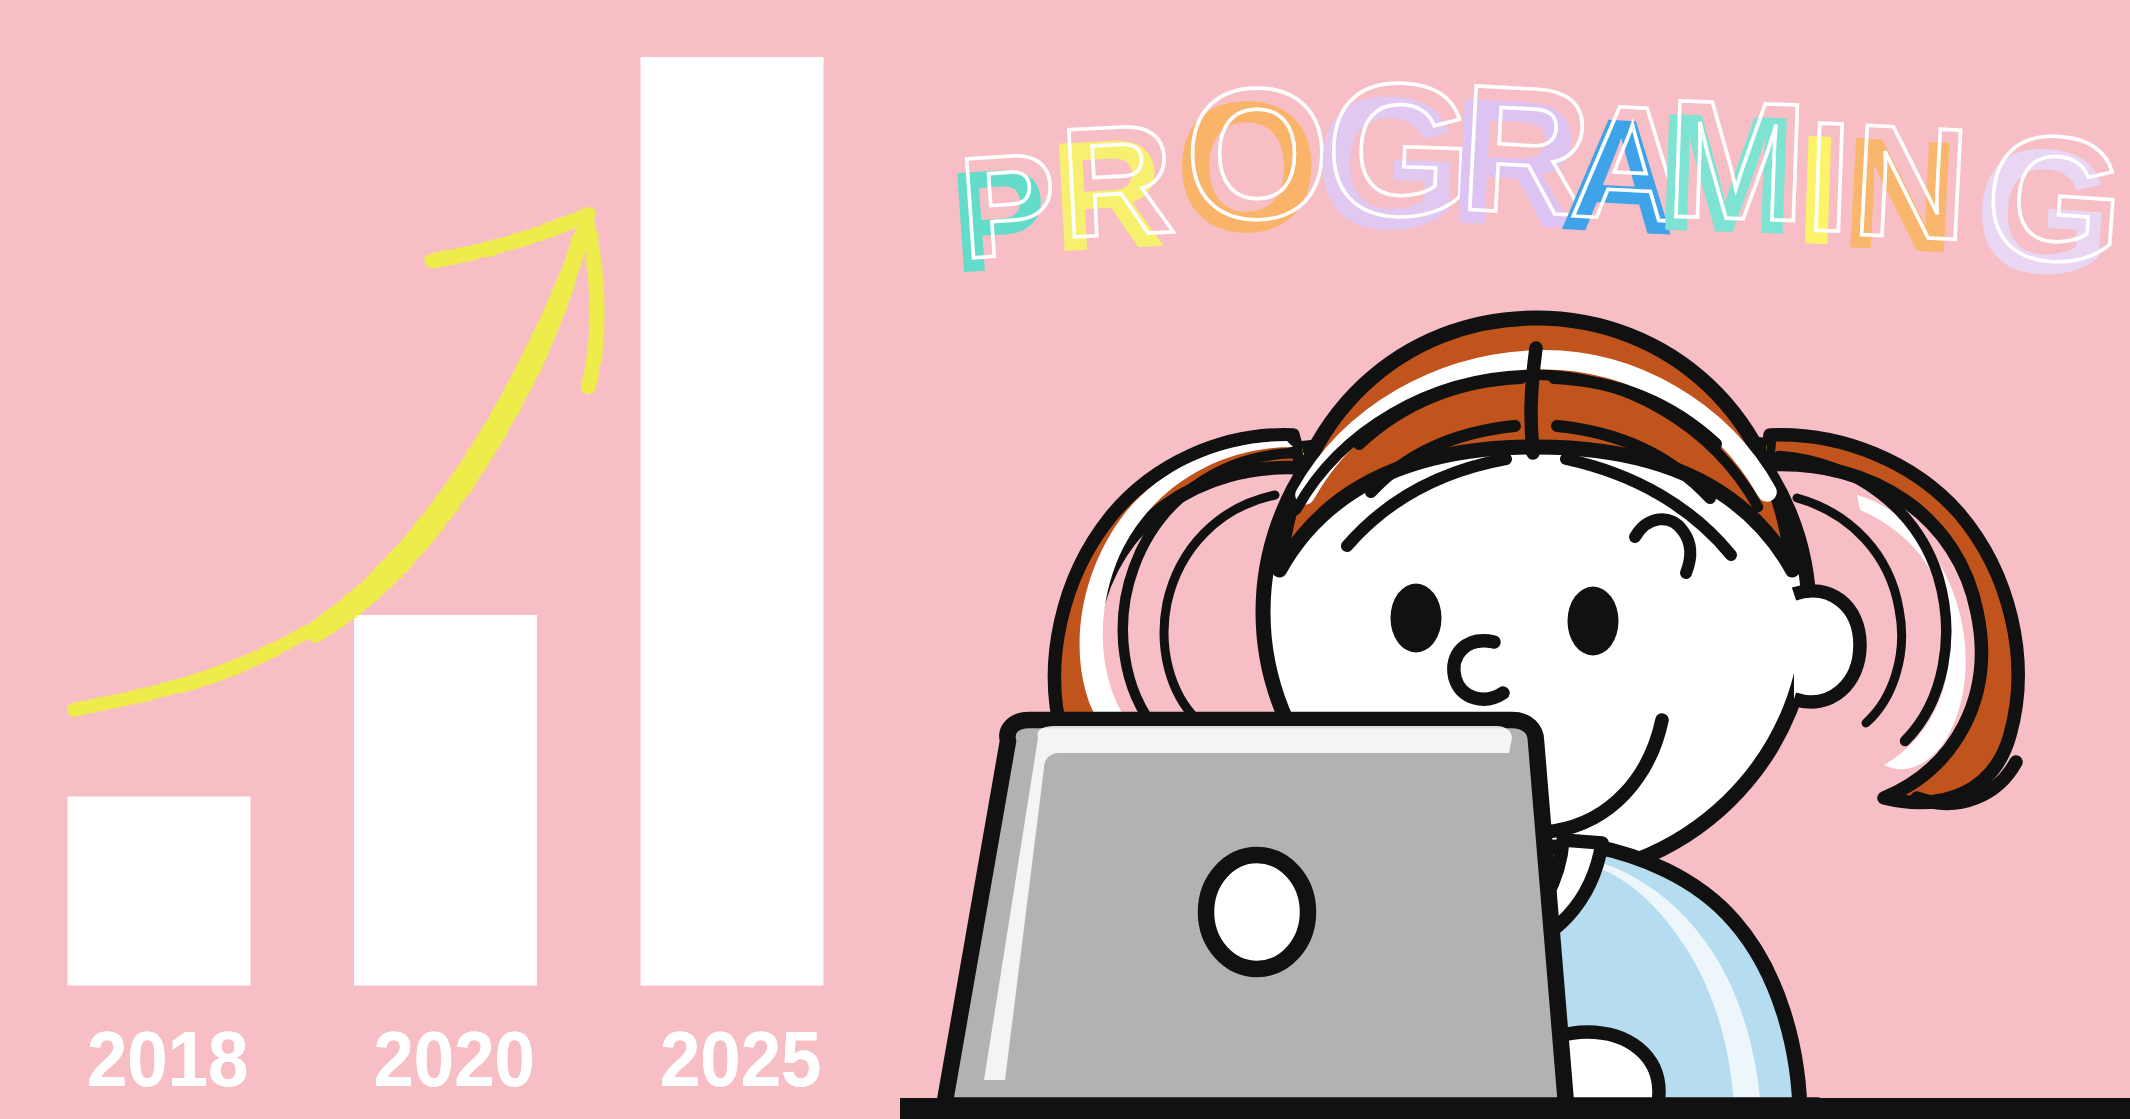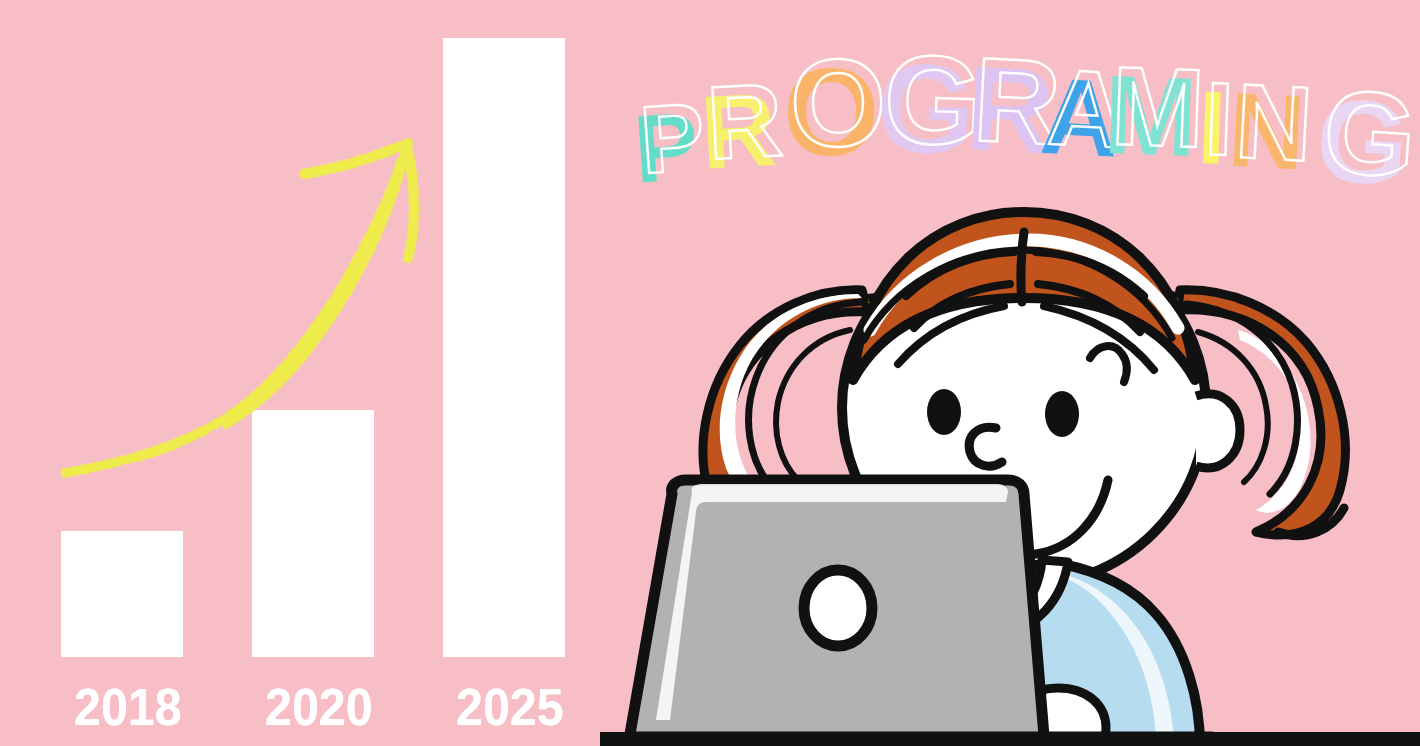--- a/index.html
+++ b/index.html
@@ -18,21 +18,21 @@
   }
   #bg-layer {
     position: absolute;
     inset: 0;
     background: #f7bfc5;
   }
 
   
   #chart-area {
     position: absolute;
-    left: 16px;
+    left: 0;
     top: 0;
     width: 620px;
     height: 610px;
   }
   .bar {
     position: absolute;
     background: #ffffff;
   }
   .year-label {
     position: absolute;

